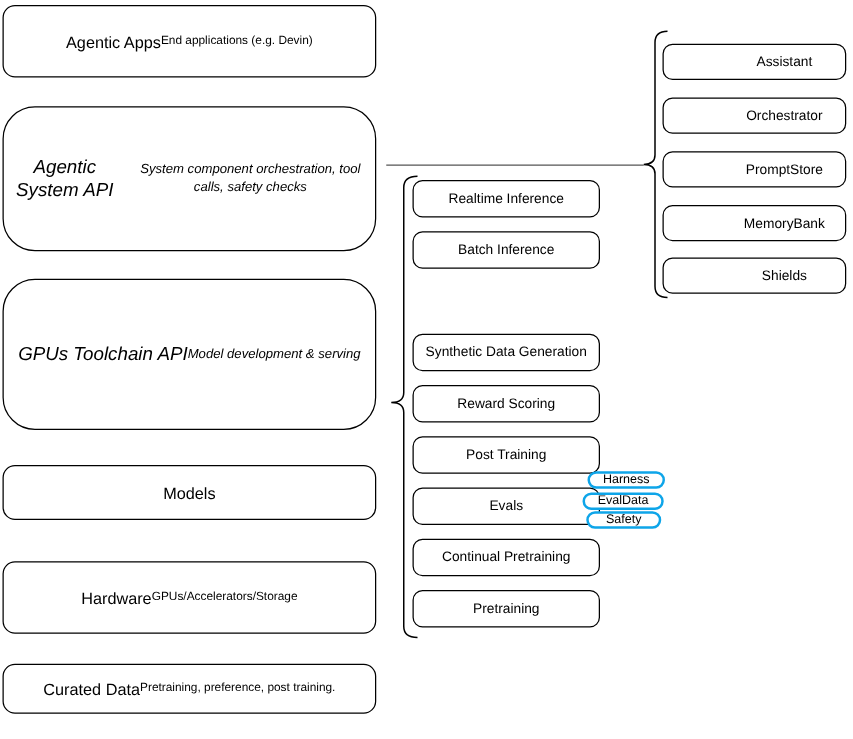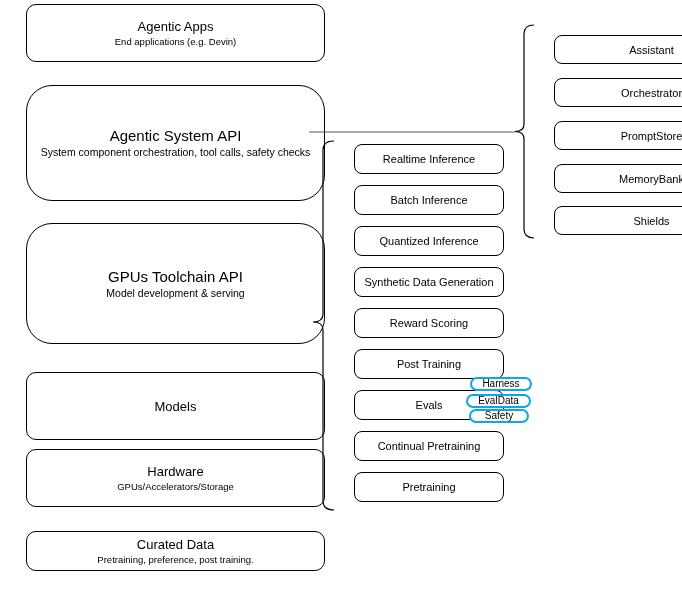--- a/index.html
+++ b/index.html
@@ -14,29 +14,28 @@
     height: 591px;
     background: #ffffff;
     overflow: hidden;
   }
   .box {
     position: absolute;
     box-sizing: border-box;
     border: 1px solid #000000;
     background: #ffffff;
     display: flex;
-    flex-direction: column;
+    flex-direction: row;
     align-items: center;
     justify-content: center;
     text-align: center;
-    margin-left: 24px;
   }
   
   .lbox { left: 2px; width: 299px; border-radius: 10px; }
-  .lbox.tall { border-radius: 26px; }
+  .lbox.tall { border-radius: 26px; font-style: italic; }
   .lbox .t { font-size: 13px; color: #000; line-height: 17px; }
   .lbox.tall .t { font-size: 15px; line-height: 19px; }
   .lbox .s { font-size: 9.5px; color: #000; line-height: 14px; }
   .lbox.tall .s { font-size: 10.5px; line-height: 15px; }
   
   .mbox {
     left: 330px; width: 150px; height: 30px;
     border-radius: 8px; font-size: 11px; color: #000;
   }
   
@@ -83,35 +82,34 @@
     <div class="s">End applications (e.g. Devin)</div>
   </div>
   <div class="box lbox tall" style="top:85px;height:116px">
     <div class="t">Agentic System API</div>
     <div class="s">System component orchestration, tool calls, safety checks</div>
   </div>
   <div class="box lbox tall" style="top:223px;height:121px">
     <div class="t">GPUs Toolchain API</div>
     <div class="s">Model development &amp; serving</div>
   </div>
-  <div class="box lbox" style="top:372px;height:68px">
+  <div class="box lbox" style="top:372px;height:44px">
     <div class="t">Models</div>
   </div>
   <div class="box lbox" style="top:449px;height:58px">
     <div class="t">Hardware</div>
     <div class="s">GPUs/Accelerators/Storage</div>
   </div>
   <div class="box lbox" style="top:531px;height:40px">
     <div class="t">Curated Data</div>
     <div class="s">Pretraining, preference, post training.</div>
   </div>
 
   <div class="box mbox" style="top:144px">Realtime Inference</div>
   <div class="box mbox" style="top:185px">Batch Inference</div>
-  <div class="box mbox" style="top:226px">Quantized Inference</div>
   <div class="box mbox" style="top:267px">Synthetic Data Generation</div>
   <div class="box mbox" style="top:308px">Reward Scoring</div>
   <div class="box mbox" style="top:349px">Post Training</div>
   <div class="box mbox" style="top:390px">Evals</div>
   <div class="box mbox" style="top:431px">Continual Pretraining</div>
   <div class="box mbox" style="top:472px">Pretraining</div>
 
   <div class="pill" style="left:470px;top:377px;width:62px;height:14px">Harness</div>
   <div class="pill" style="left:466px;top:394px;width:65px;height:14px">EvalData</div>
   <div class="pill" style="left:469px;top:409px;width:60px;height:14px">Safety</div>

